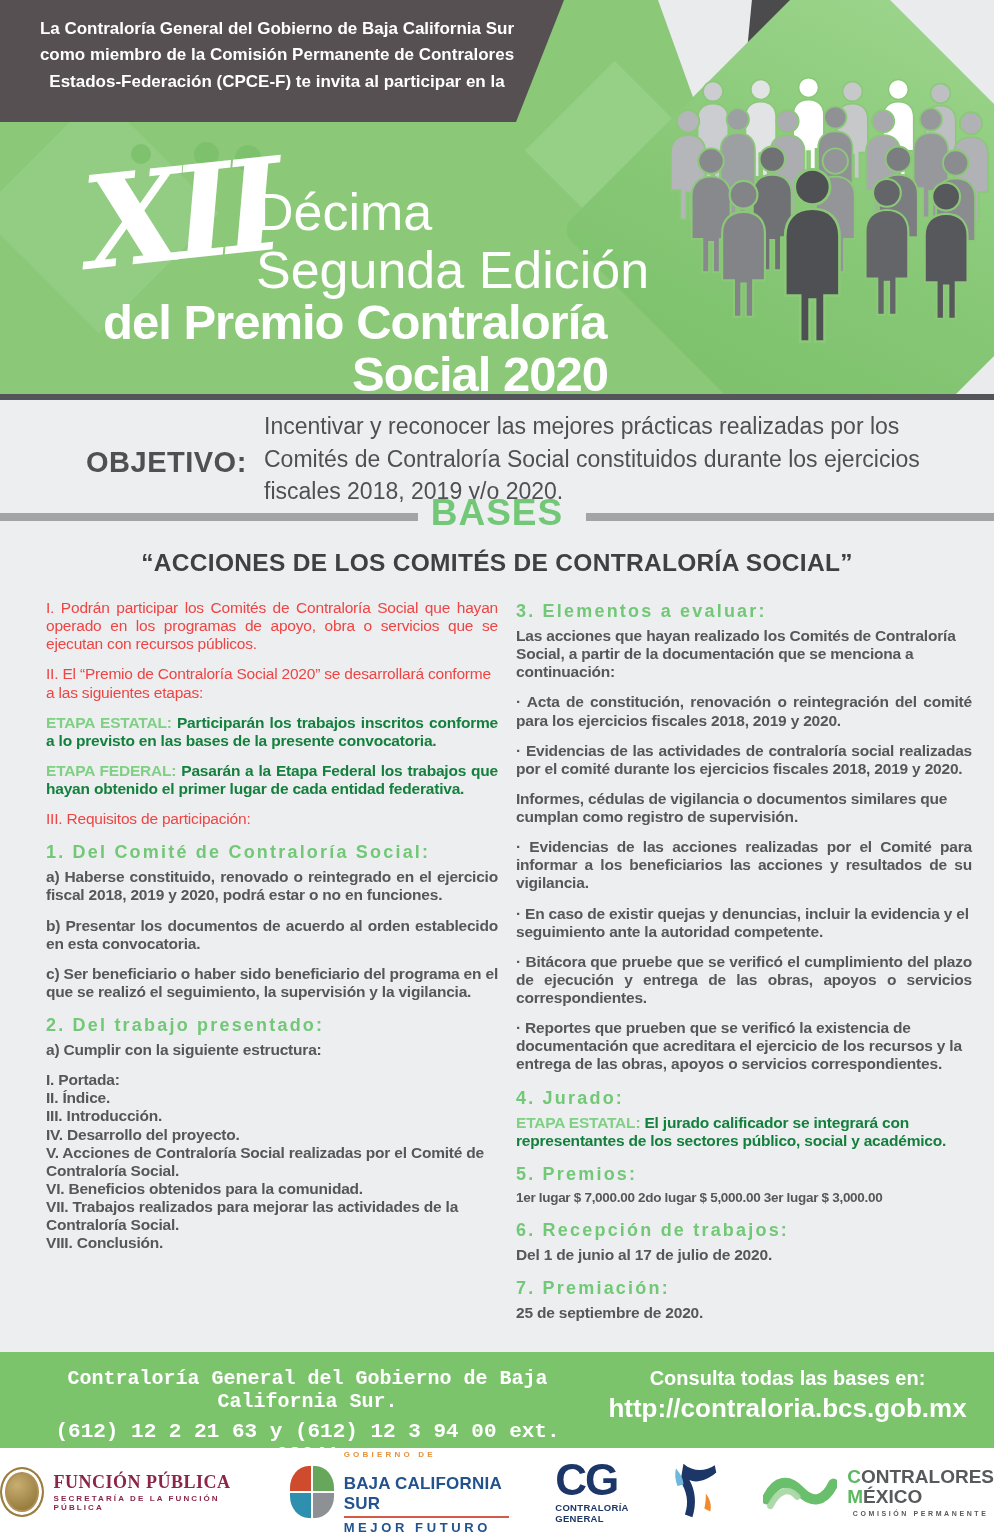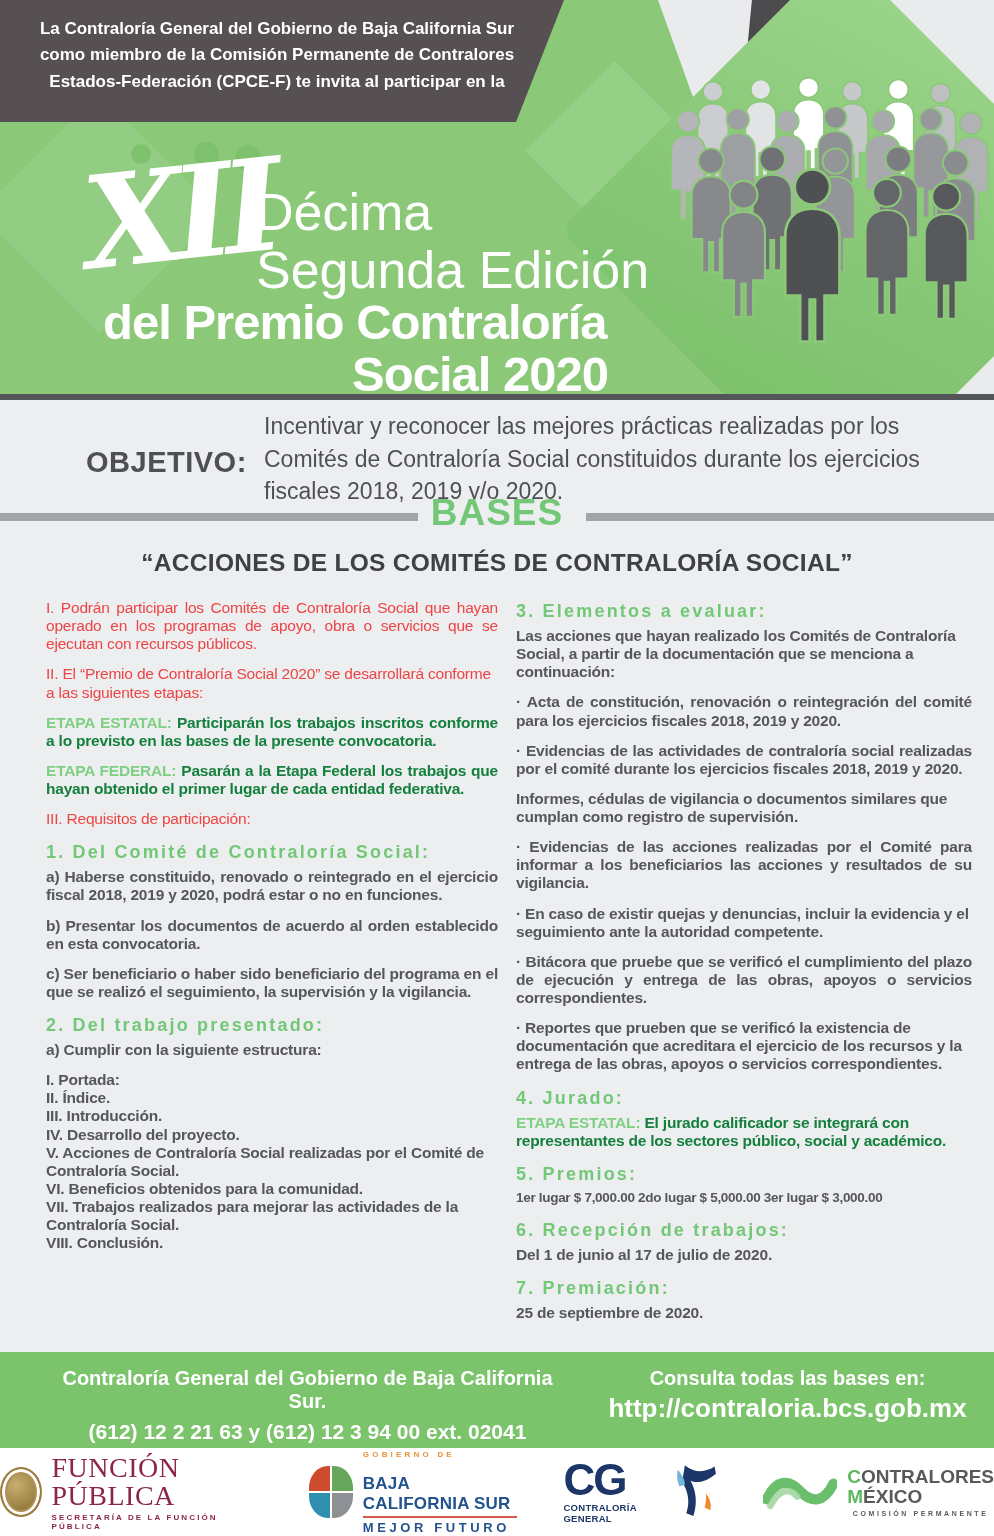--- a/index.html
+++ b/index.html
@@ -55,35 +55,35 @@
   .bodyp{color:#565759;font-weight:700;}
   .ghead{color:#72c877;font-weight:700;font-size:18px !important;letter-spacing:2.2px !important;margin:14px 0 5px !important;}
   .ghead.first{margin-top:2px !important;}
   .listp{white-space:pre-line;}
   .tight{font-size:13.5px !important;letter-spacing:-.3px !important;}
   .seg-gl{color:#7fd083;}
   .seg-b{color:#15803d;margin-top:12px;}
 
   
   .footer{position:absolute;top:1352px;left:0;width:994px;height:96px;background:#7cc46c;color:#fff;}
-  .f-left{position:absolute;left:55px;top:15px;width:505px;text-align:center;}
+  .f-left{position:absolute;left:55px;top:15px;width:505px;text-align:center;font-family:Liberation Mono, monospace;}
   .f-left .l1{font-size:20px;font-weight:700;}
   .f-left .l2{font-size:21px;font-weight:700;margin-top:7px;}
   .f-right{position:absolute;left:605px;top:15px;width:365px;text-align:center;}
   .f-right .l1{font-size:20px;font-weight:700;}
   .f-right .l2{font-size:26px;font-weight:800;margin-top:3px;}
 
   
   .logos{position:absolute;top:1448px;left:0;width:994px;height:88px;background:#fff;
          display:flex;align-items:center;justify-content:center;gap:46px;}
   .logo{display:flex;align-items:center;gap:10px;}
   .fp-seal{width:46px;height:46px;border-radius:50%;border:2px solid #9b7d3f;
            background:radial-gradient(circle at 38% 35%,#c9ae72,#8f7436 75%);
            box-shadow:inset 0 0 0 3px #fff, inset 0 0 0 5px #b09055;}
-  .fp-title{font-family:"Liberation Serif",serif;font-weight:400;color:#8c2647;font-size:28px;letter-spacing:.5px;line-height:1;}
+  .fp-title{font-family:"Liberation Serif",serif;font-weight:700;color:#8c2647;font-size:18px;letter-spacing:.5px;line-height:1;}
   .fp-sub{font-size:8px;letter-spacing:2.1px;color:#8c2647;font-weight:700;margin-top:3px;}
   .bcs-emblem{width:44px;height:52px;border-radius:42%;overflow:hidden;background:#fff;
               display:grid;grid-template-columns:1fr 1fr;grid-template-rows:1fr 1fr;gap:2px;flex:none;}
   .bcs-emblem div{width:100%;height:100%;}
   .q1{background:#cf4b2e;} .q2{background:#66a75b;} .q3{background:#2f8fae;} .q4{background:#8d9196;}
   .bcs-top{color:#e8923a;font-size:8px;letter-spacing:3.2px;font-weight:700;}
   .bcs-name{color:#23538f;font-size:17px;font-weight:800;letter-spacing:.2px;margin-top:15px;}
   .bcs-rule{height:2px;background:#d45a4a;margin:2px 0;}
   .bcs-sub{color:#23538f;font-size:13px;font-weight:800;letter-spacing:3.6px;}
   .cg-big{font-size:44px;font-weight:800;color:#1c3668;letter-spacing:-2px;line-height:.9;}

